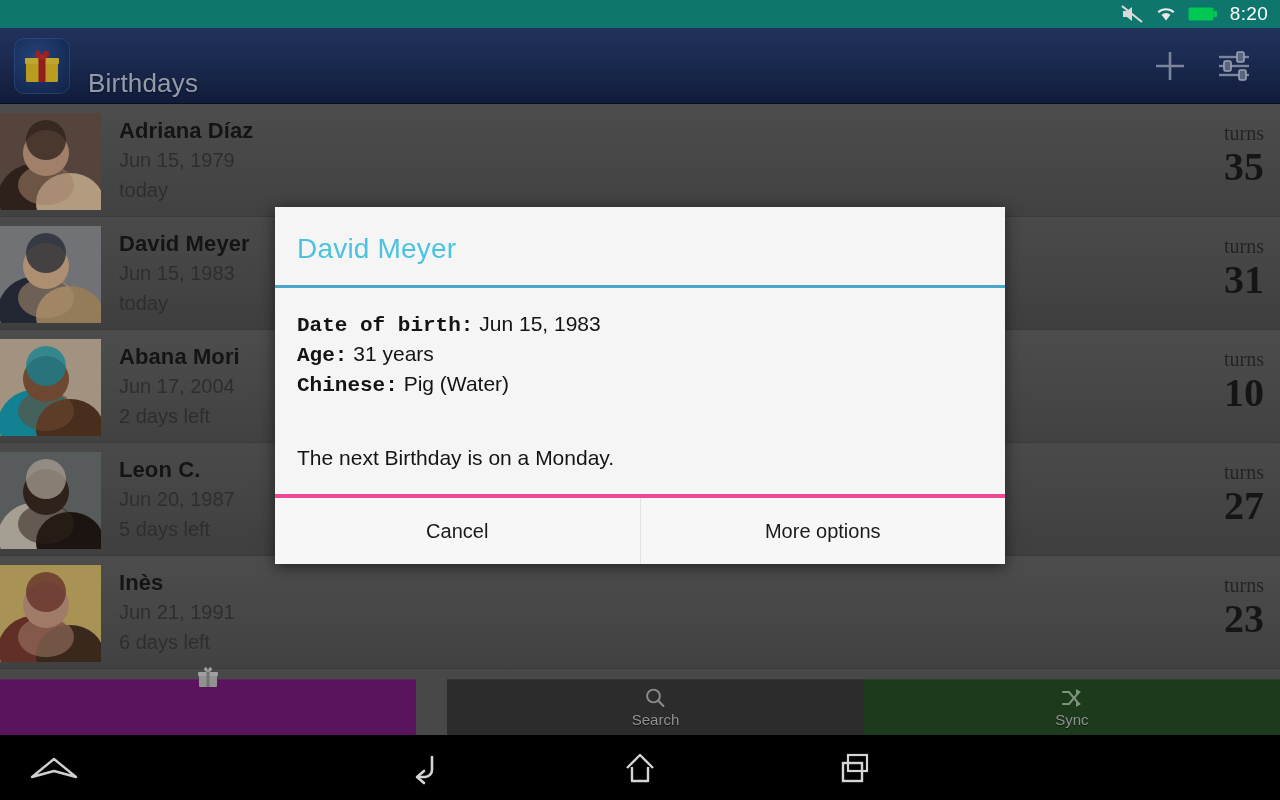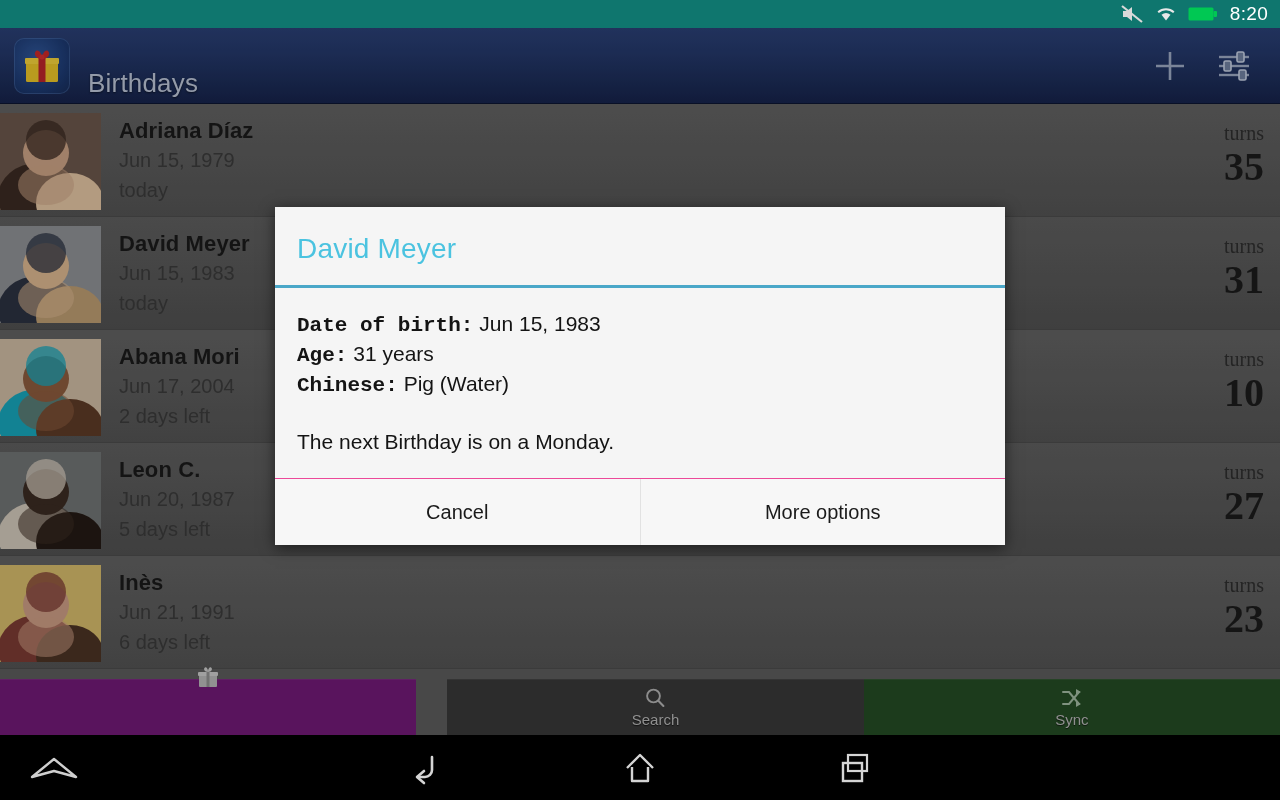--- a/index.html
+++ b/index.html
@@ -101,22 +101,22 @@
   .dialog {
     position: absolute; left: 275px; top: 207px; width: 730px;
     background: #f5f5f5; box-shadow: 0 3px 14px rgba(0,0,0,0.55);
   }
   .dlg-title-wrap { padding: 26px 22px 20px 22px; }
   .dlg-title { font-size: 28px; color: #4bc3e0; font-weight: 400; letter-spacing: 0.2px; }
   .dlg-rule { height: 3px; background: #4aa7c8; }
   .dlg-body { padding: 22px 22px 22px 22px; background: #f5f5f5; }
   .dlg-line { font-size: 21px; color: #141414; line-height: 28px; }
   .dlg-line b { font-weight: bold; font-family: Liberation Mono, monospace; }
-  .dlg-note { font-size: 21px; color: #141414; line-height: 28px; margin-top: 28px; }
-  .dlg-buttons { display: flex; border-top: 1px solid #ec4899; background: #f7f7f7; }
+  .dlg-note { font-size: 21px; color: #141414; line-height: 28px; margin-top: 44px; }
+  .dlg-buttons { display: flex; border-top: 4px solid #ec4899; background: #f7f7f7; }
   .dlg-btn {
     flex: 1 1 0; height: 66px; display: flex; align-items: center;
     justify-content: center; font-size: 20px; color: #1a1a1a; cursor: pointer;
   }
   .dlg-btn + .dlg-btn { border-left: 1px solid #e2e2e2; }
 
   
   .navbar { position: absolute; bottom: 0; left: 0; width: 1280px; height: 65px; background: #000; }
   .nav-btn { position: absolute; top: 0; height: 65px; display: flex; align-items: center; justify-content: center; cursor: pointer; }
 </style>

